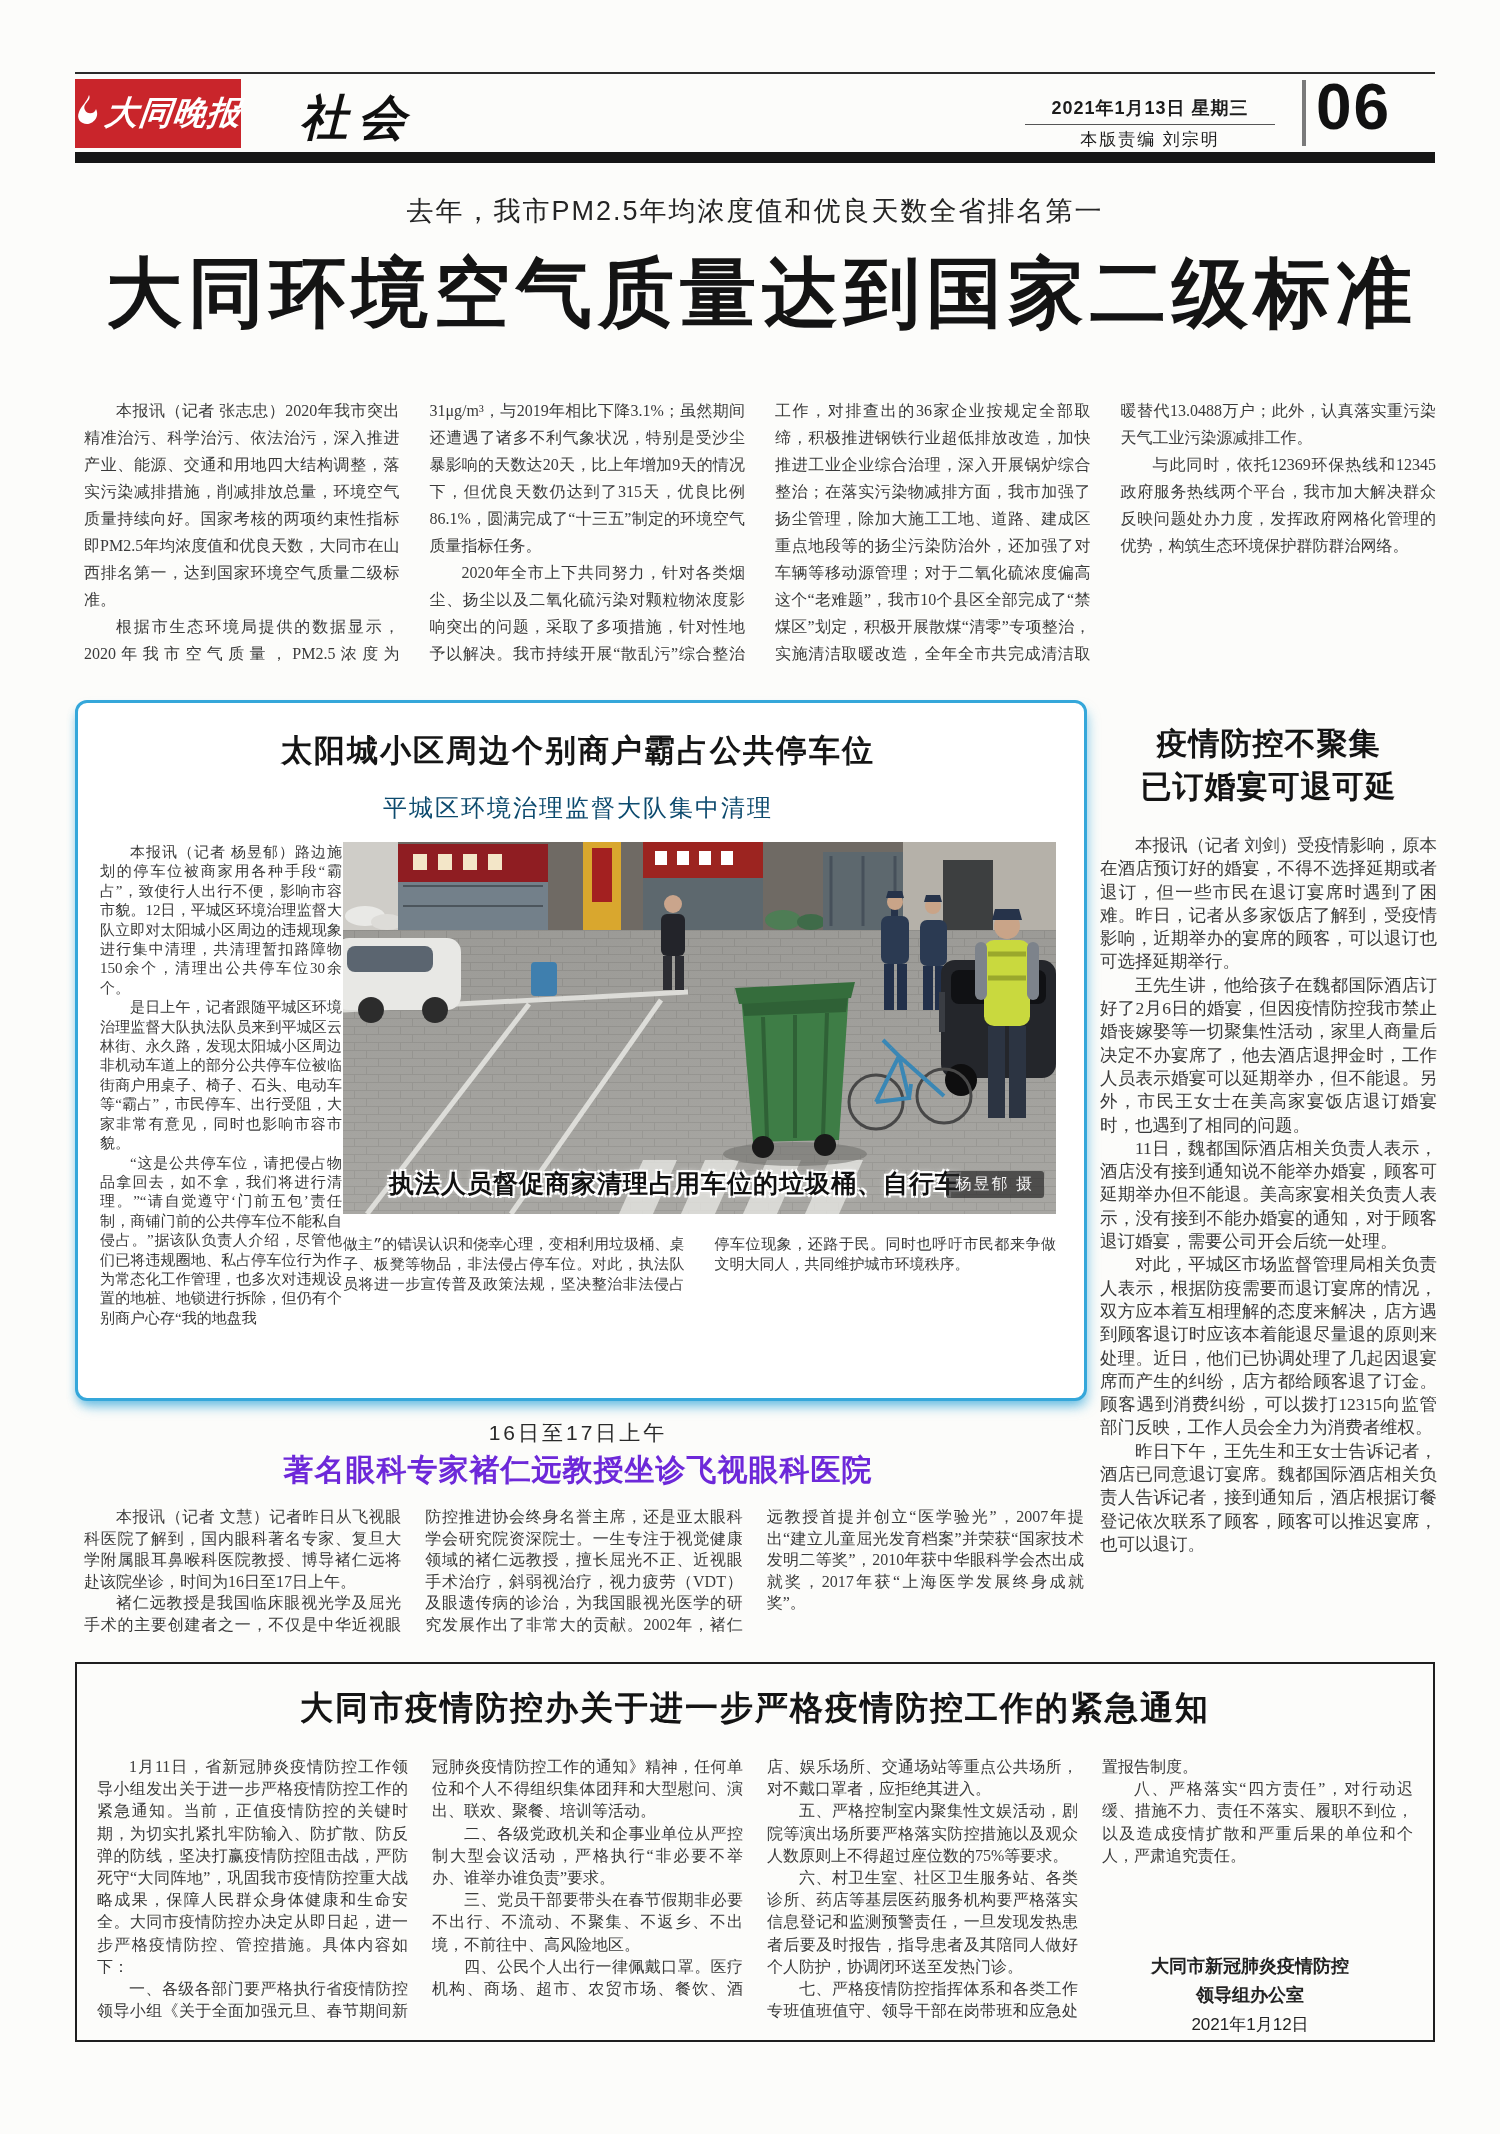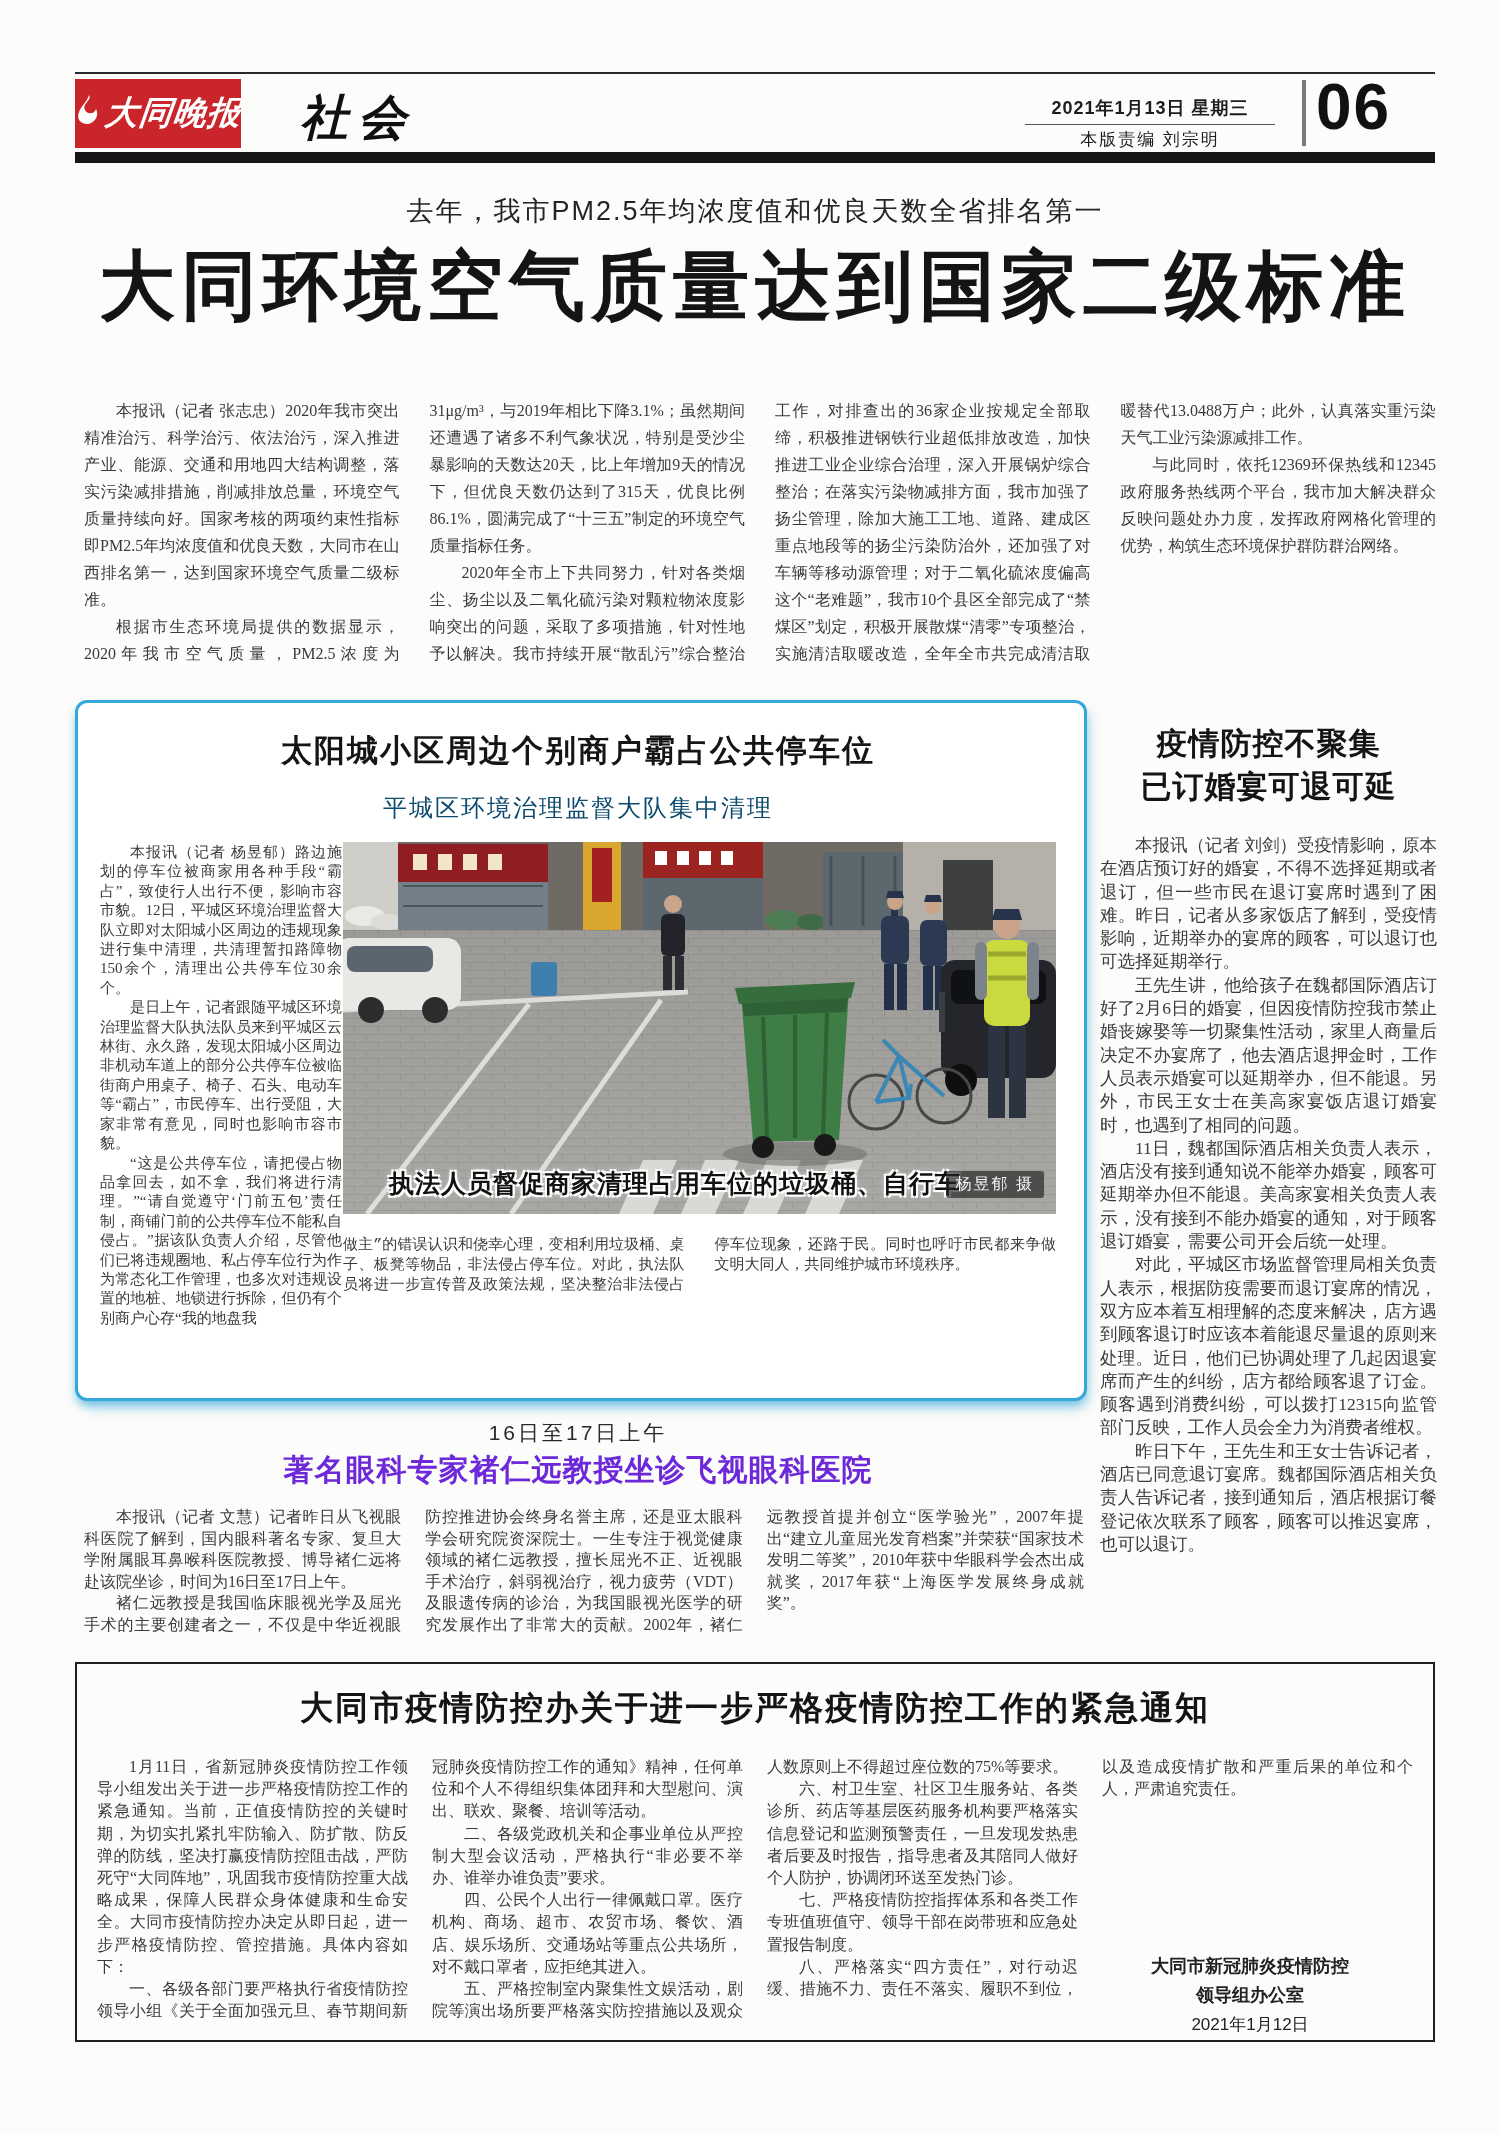--- a/index.html
+++ b/index.html
@@ -110,21 +110,21 @@
     <div class="editor-line">本版责编 刘宗明</div>
   </div>
 
   <div class="abs pagenum-bar"></div>
   <div class="abs page-number">06</div>
 
   <div class="abs thick-rule"></div>
 
   <section>
     <div class="abs kicker">去年，我市PM2.5年均浓度值和优良天数全省排名第一</div>
-    <h1 class="abs headline" style="margin:0;">大同环境空气质量达到国家二级标准</h1>
+    <h1 class="abs headline" style="margin:7px;">大同环境空气质量达到国家二级标准</h1>
     <div class="abs air-body">
         <p>本报讯（记者 张志忠）2020年我市突出精准治污、科学治污、依法治污，深入推进产业、能源、交通和用地四大结构调整，落实污染减排措施，削减排放总量，环境空气质量持续向好。国家考核的两项约束性指标即PM2.5年均浓度值和优良天数，大同市在山西排名第一，达到国家环境空气质量二级标准。</p>
         <p>根据市生态环境局提供的数据显示，2020年我市空气质量，PM2.5浓度为31μg/m³，与2019年相比下降3.1%；虽然期间还遭遇了诸多不利气象状况，特别是受沙尘暴影响的天数达20天，比上年增加9天的情况下，但优良天数仍达到了315天，优良比例86.1%，圆满完成了“十三五”制定的环境空气质量指标任务。</p>
         <p>2020年全市上下共同努力，针对各类烟尘、扬尘以及二氧化硫污染对颗粒物浓度影响突出的问题，采取了多项措施，针对性地予以解决。我市持续开展“散乱污”综合整治工作，对排查出的36家企业按规定全部取缔，积极推进钢铁行业超低排放改造，加快推进工业企业综合治理，深入开展锅炉综合整治；在落实污染物减排方面，我市加强了扬尘管理，除加大施工工地、道路、建成区重点地段等的扬尘污染防治外，还加强了对车辆等移动源管理；对于二氧化硫浓度偏高这个“老难题”，我市10个县区全部完成了“禁煤区”划定，积极开展散煤“清零”专项整治，实施清洁取暖改造，全年全市共完成清洁取暖替代13.0488万户；此外，认真落实重污染天气工业污染源减排工作。</p>
         <p>与此同时，依托12369环保热线和12345政府服务热线两个平台，我市加大解决群众反映问题处办力度，发挥政府网格化管理的优势，构筑生态环境保护群防群治网络。</p>
       </div>
   </section>
 
   <section>
     <div class="abs parking-box"></div>
@@ -288,20 +288,21 @@
       </div>
   </section>
 
   <section>
     <div class="abs notice-box"></div>
     <div class="abs notice-title">大同市疫情防控办关于进一步严格疫情防控工作的紧急通知</div>
     <div class="abs notice-body">
         <p>1月11日，省新冠肺炎疫情防控工作领导小组发出关于进一步严格疫情防控工作的紧急通知。当前，正值疫情防控的关键时期，为切实扎紧扎牢防输入、防扩散、防反弹的防线，坚决打赢疫情防控阻击战，严防死守“大同阵地”，巩固我市疫情防控重大战略成果，保障人民群众身体健康和生命安全。大同市疫情防控办决定从即日起，进一步严格疫情防控、管控措施。具体内容如下：</p>
         <p>一、各级各部门要严格执行省疫情防控领导小组《关于全面加强元旦、春节期间新冠肺炎疫情防控工作的通知》精神，任何单位和个人不得组织集体团拜和大型慰问、演出、联欢、聚餐、培训等活动。</p>
         <p>二、各级党政机关和企事业单位从严控制大型会议活动，严格执行“非必要不举办、谁举办谁负责”要求。</p>
+        <p>三、党员干部要带头在春节假期非必要不出行、不流动、不聚集、不返乡、不出境，不前往中、高风险地区。</p>
         <p>四、公民个人出行一律佩戴口罩。医疗机构、商场、超市、农贸市场、餐饮、酒店、娱乐场所、交通场站等重点公共场所，对不戴口罩者，应拒绝其进入。</p>
         <p>五、严格控制室内聚集性文娱活动，剧院等演出场所要严格落实防控措施以及观众人数原则上不得超过座位数的75%等要求。</p>
         <p>六、村卫生室、社区卫生服务站、各类诊所、药店等基层医药服务机构要严格落实信息登记和监测预警责任，一旦发现发热患者后要及时报告，指导患者及其陪同人做好个人防护，协调闭环送至发热门诊。</p>
         <p>七、严格疫情防控指挥体系和各类工作专班值班值守、领导干部在岗带班和应急处置报告制度。</p>
         <p>八、严格落实“四方责任”，对行动迟缓、措施不力、责任不落实、履职不到位，以及造成疫情扩散和严重后果的单位和个人，严肃追究责任。</p>
       </div>
     <div class="abs notice-sign">
       <div class="sign-org">大同市新冠肺炎疫情防控</div>
       <div class="sign-org">领导组办公室</div>
       <div class="sign-date">2021年1月12日</div>

